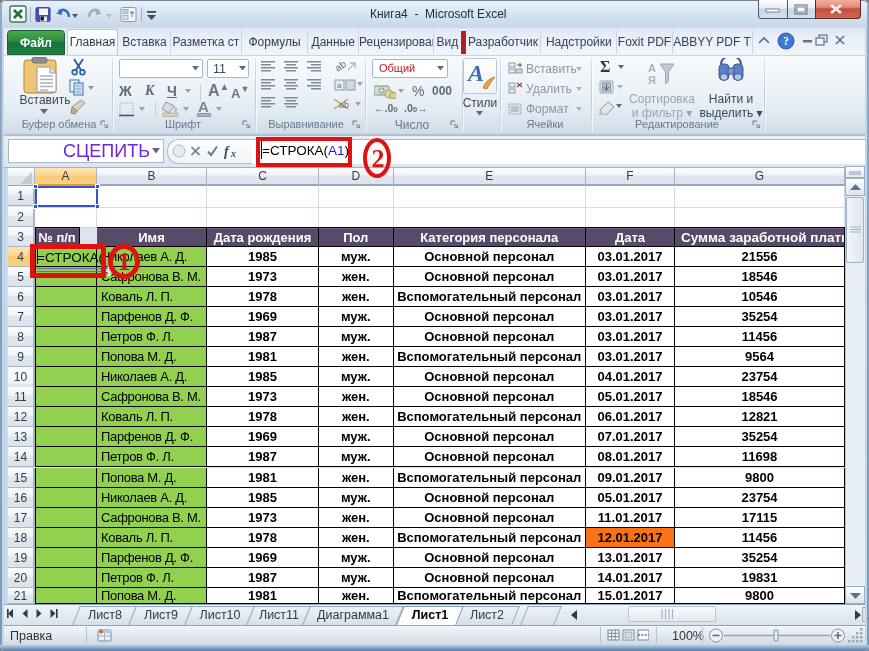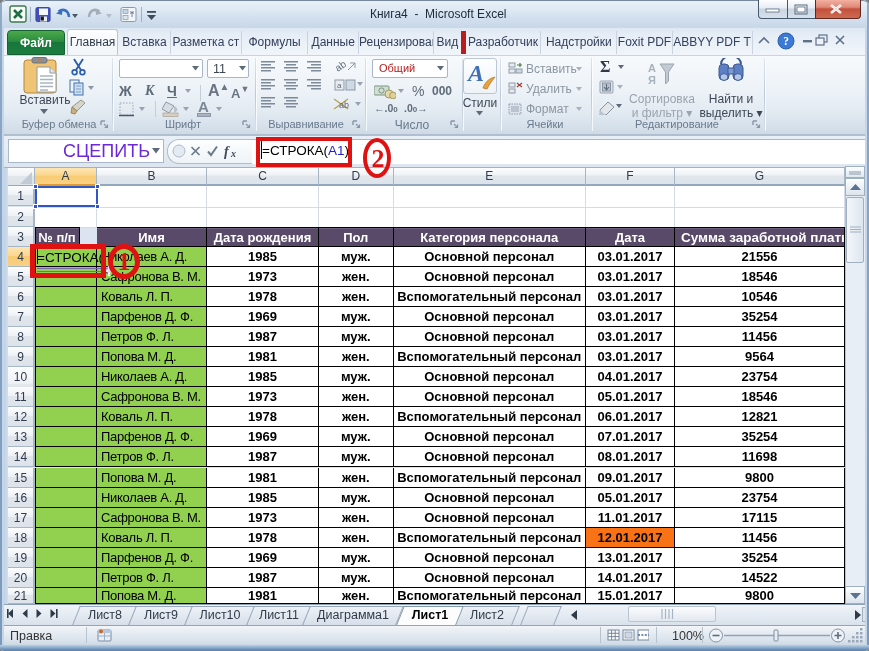--- a/index.html
+++ b/index.html
@@ -706,21 +706,21 @@
  font-size:13px;letter-spacing:-0.3px;color:#000;line-height:20px;padding-left:4px">Петров Ф. Л.</div>
 <div class="abs tt" style="left:207px;top:567.9px;width:112.0px;height:20.1px;background:#fff;border-right:1px solid #000;border-bottom:1px solid #000;
  font-size:13px;font-weight:bold;color:#000;text-align:center;line-height:20px">1987</div>
 <div class="abs tt" style="left:319px;top:567.9px;width:74.5px;height:20.1px;background:#fff;border-right:1px solid #000;border-bottom:1px solid #000;
  font-size:13px;font-weight:bold;color:#000;text-align:center;line-height:20px">муж.</div>
 <div class="abs tt" style="left:393.5px;top:567.9px;width:192.5px;height:20.1px;background:#fff;border-right:1px solid #000;border-bottom:1px solid #000;
  font-size:13px;font-weight:bold;color:#000;text-align:center;line-height:20px">Основной персонал</div>
 <div class="abs tt" style="left:586px;top:567.9px;width:89.0px;height:20.1px;background:#fff;border-right:1px solid #000;border-bottom:1px solid #000;
  font-size:13px;font-weight:bold;color:#000;text-align:center;line-height:20px">14.01.2017</div>
 <div class="abs tt" style="left:675px;top:567.9px;width:170.0px;height:20.1px;background:#fff;border-right:1px solid #000;border-bottom:1px solid #000;
- font-size:13px;font-weight:bold;color:#000;text-align:center;line-height:20px">14522</div>
+ font-size:13px;font-weight:bold;color:#000;text-align:center;line-height:20px">19831</div>
 <div class="abs" style="left:35px;top:588.0px;width:62px;height:16.0px;background:#92d050;border:1px solid #000;border-top:none"></div>
 <div class="abs tt" style="left:97px;top:588.0px;width:110px;height:16.0px;background:#92d050;border-right:1px solid #000;border-bottom:1px solid #000;
  font-size:13px;letter-spacing:-0.3px;color:#000;line-height:16px;padding-left:4px">Попова М. Д.</div>
 <div class="abs tt" style="left:207px;top:588.0px;width:112.0px;height:16.0px;background:#fff;border-right:1px solid #000;border-bottom:1px solid #000;
  font-size:13px;font-weight:bold;color:#000;text-align:center;line-height:16px">1981</div>
 <div class="abs tt" style="left:319px;top:588.0px;width:74.5px;height:16.0px;background:#fff;border-right:1px solid #000;border-bottom:1px solid #000;
  font-size:13px;font-weight:bold;color:#000;text-align:center;line-height:16px">жен.</div>
 <div class="abs tt" style="left:393.5px;top:588.0px;width:192.5px;height:16.0px;background:#fff;border-right:1px solid #000;border-bottom:1px solid #000;
  font-size:13px;font-weight:bold;color:#000;text-align:center;line-height:16px">Вспомогательный персонал</div>
 <div class="abs tt" style="left:586px;top:588.0px;width:89.0px;height:16.0px;background:#fff;border-right:1px solid #000;border-bottom:1px solid #000;

